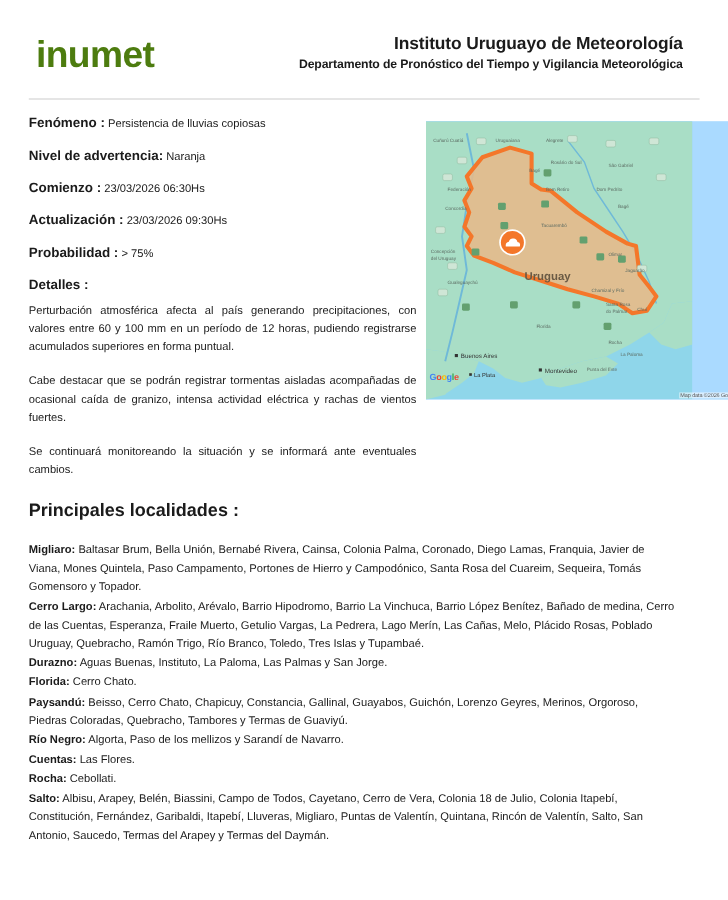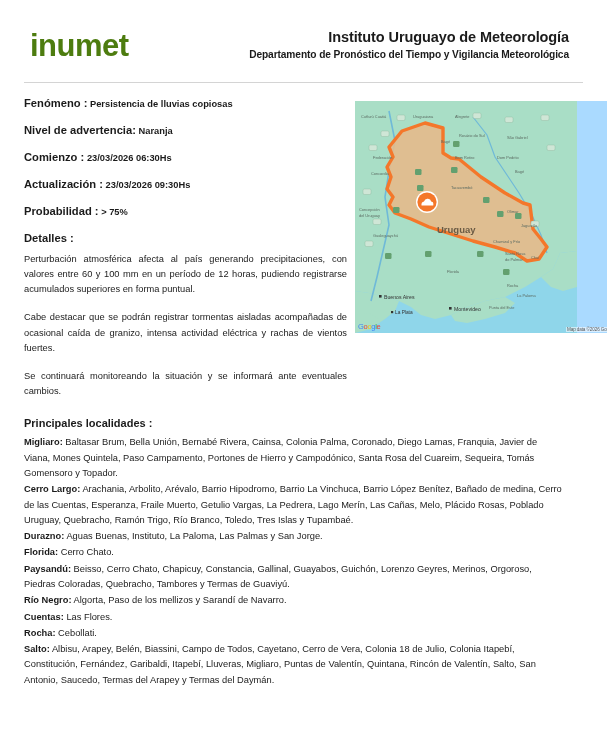--- a/index.html
+++ b/index.html
@@ -78,21 +78,21 @@
     margin-bottom: 13.5px;
     font-size: 9.3px;
     line-height: 1.2;
   }
   .field-label {
     font-size: 11.2px;
     font-weight: 700;
   }
   .field-value {
     font-size: 9.3px;
-    font-weight: 700;
+    font-weight: 400;
   }
 
   
   .details-heading {
     font-size: 11.2px;
     font-weight: 700;
     margin-top: 4px;
     margin-bottom: 8px;
   }
   .para {
@@ -119,41 +119,41 @@
     bottom: 1px;
     font-size: 4.6px;
     color: #5a5a5a;
     background: rgba(255,255,255,0.55);
     padding: 0 1px;
     letter-spacing: -0.1px;
   }
   .gmark {
     position: absolute;
     left: 3px;
-    bottom: 2px;
+    bottom: 14px;
     font-size: 7.5px;
-    font-weight: 400;
+    font-weight: 700;
     letter-spacing: -0.3px;
   }
   .gmark span:nth-child(1){color:#4285F4}
   .gmark span:nth-child(2){color:#EA4335}
   .gmark span:nth-child(3){color:#FBBC05}
   .gmark span:nth-child(4){color:#4285F4}
   .gmark span:nth-child(5){color:#34A853}
   .gmark span:nth-child(6){color:#EA4335}
 
   
   .localities {
     padding: 0 24px;
     margin-top: 18px;
   }
   .loc-heading {
-    font-size: 11px;
-    font-weight: 700;
-    margin-bottom: 6px;
+    font-size: 15px;
+    font-weight: 700;
+    margin-bottom: 17px;
   }
   .loc-row {
     font-size: 9.3px;
     line-height: 15.3px;
     margin-bottom: 1px;
     width: 540px;
   }
   .loc-dept {
     font-weight: 700;
   }

